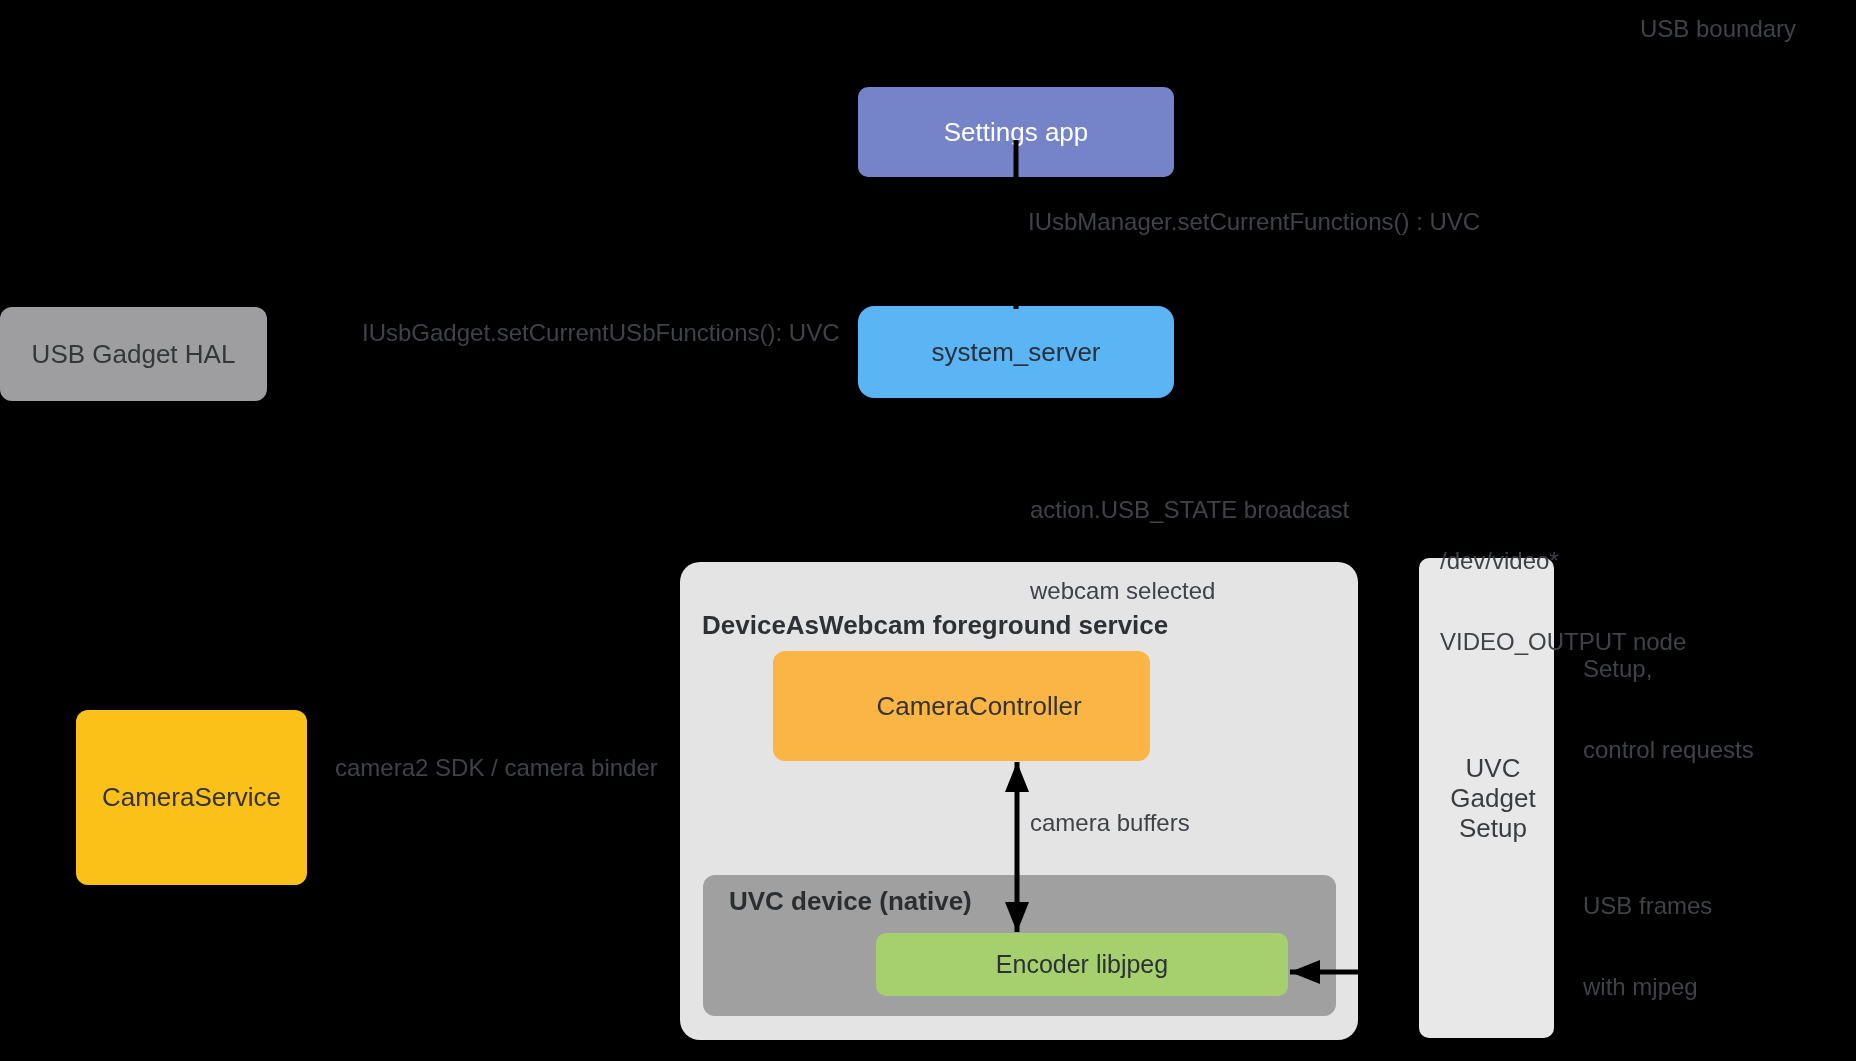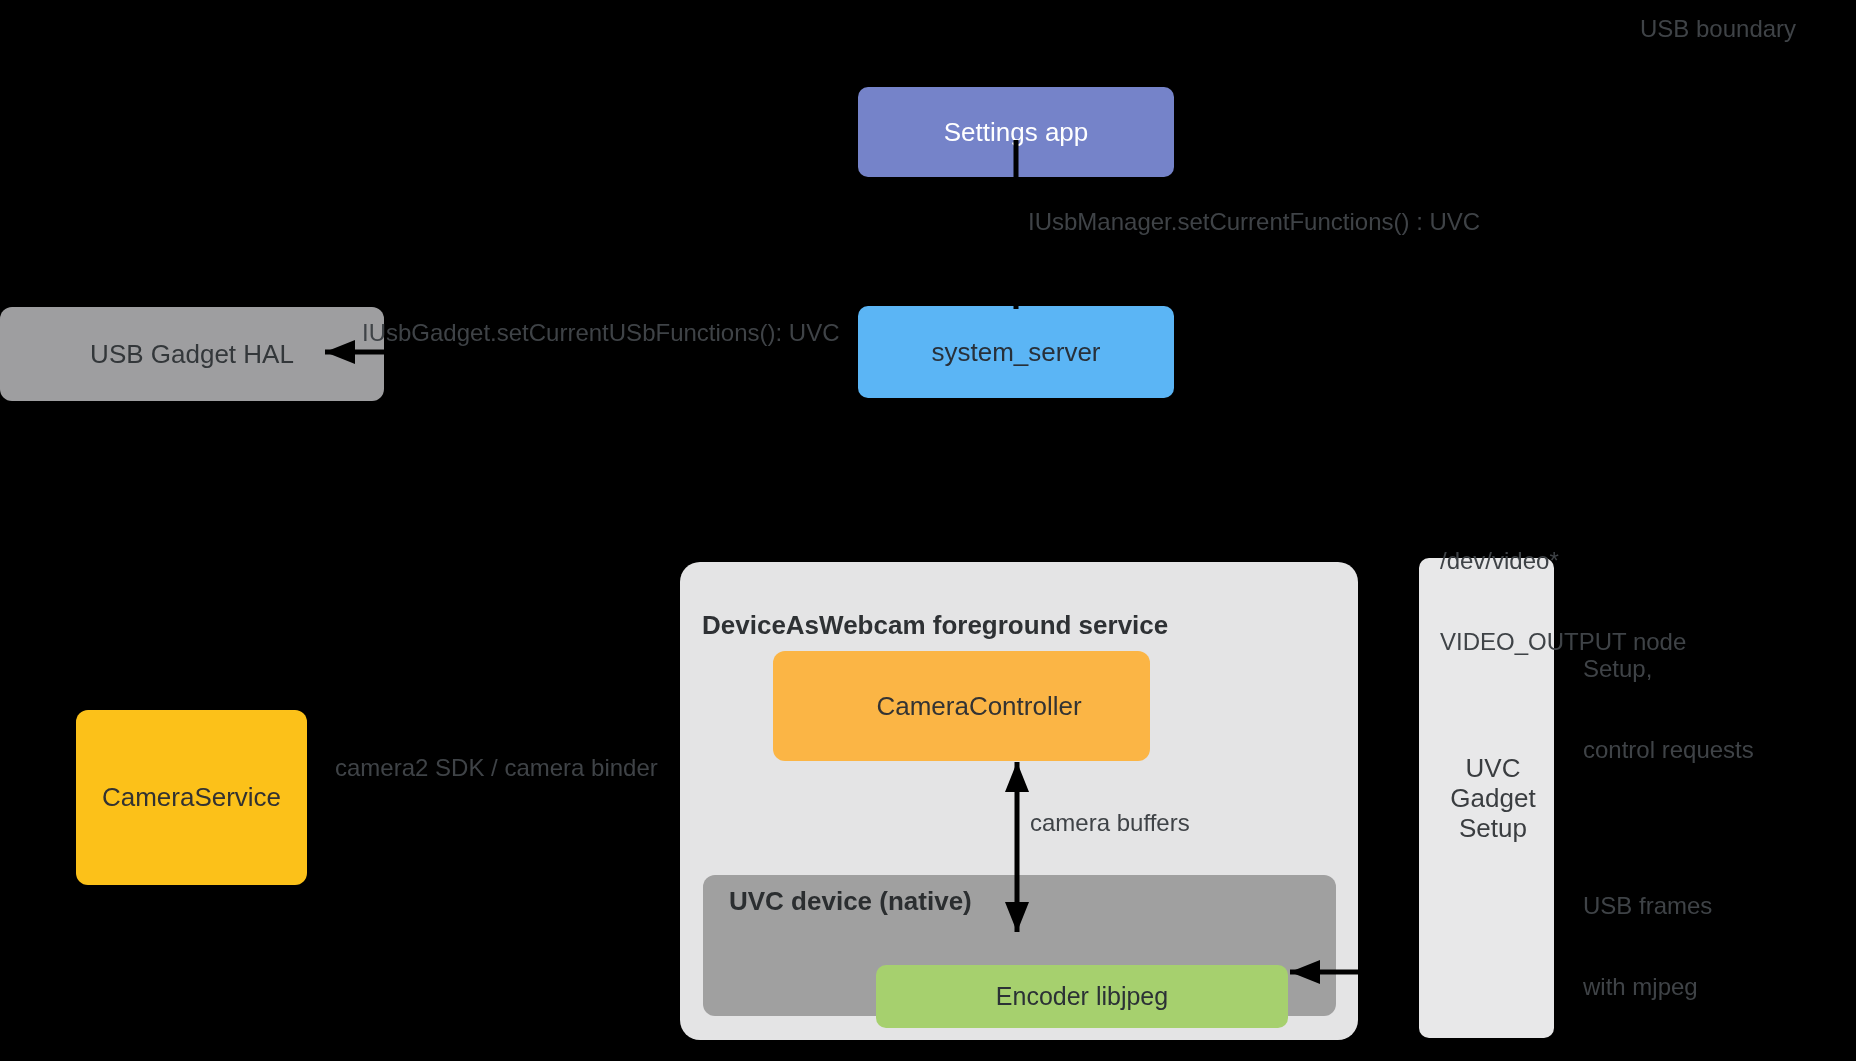--- a/index.html
+++ b/index.html
@@ -12,31 +12,31 @@
     background: #000;
   }
   .node {
     position: absolute;
     display: flex;
     align-items: center;
     justify-content: center;
     box-sizing: border-box;
   }
   #settings-app   { left: 858px;  top: 52px;  width: 316px; height: 90px;  border-radius: 10px; color: #ffffff; font-size: 26px; font-weight: 500; }
-  #usb-gadget-hal { left: 0px;    top: 307px; width: 384px; height: 94px;  border-radius: 12px; color: #33373A; font-size: 26px; }
-  #system-server  { left: 858px;  top: 306px; width: 316px; height: 92px;  border-radius: 10px; color: #283039; font-size: 26px; }
+  #usb-gadget-hal { left: 0px;    top: 307px; width: 267px; height: 94px;  border-radius: 12px; color: #33373A; font-size: 26px; }
+  #system-server  { left: 858px;  top: 306px; width: 316px; height: 92px;  border-radius: 16px; color: #283039; font-size: 26px; }
   #camera-service { left: 76px;   top: 710px; width: 231px; height: 175px; border-radius: 12px; color: #323232; font-size: 26px; }
   #service-box    { left: 680px;  top: 562px; width: 678px; height: 478px; border-radius: 20px; }
   #service-title  { position: absolute; left: 22px; top: 48px; font-size: 26px; font-weight: 700; color: #2E3134; }
   #camera-controller { position: absolute; left: 93px; top: 89px; width: 342px; height: 110px; border-radius: 12px;
                        display: flex; align-items: center; justify-content: center; font-size: 26px; color: #333333; }
   #uvc-native     { position: absolute; left: 23px; top: 313px; width: 633px; height: 141px; border-radius: 12px; }
   #uvc-native-title { position: absolute; left: 26px; top: 11px; font-size: 26px; font-weight: 700; color: #2B2E30; }
   #encoder        { position: absolute; left: 173px; top: 58px; width: 412px; height: 63px; border-radius: 10px;
-                    display: flex; align-items: center; justify-content: center; font-size: 25px; color: #2B3135; margin-top: 32px; }
+                    display: flex; align-items: center; justify-content: center; font-size: 25px; color: #2B3135; }
   #uvc-driver     { left: 1419px; top: 558px; width: 135px; height: 480px; border-radius: 10px;
                     color: #3A3D40; font-size: 26px; line-height: 30px; text-align: center;
                     flex-direction: column; padding-left: 13px; }
   #uvc-driver span { display: block; }
 
   .lbl {
     position: absolute;
     color: #3F4347;
     font-size: 24px;
     line-height: 27px;
@@ -101,20 +101,24 @@
   <div class="node" id="uvc-driver" style="background-color: rgb(232, 232, 233);">
     <span>UVC</span>
     <span>Gadget</span>
     <span>Setup</span>
   </div>
 
   <div class="lbl" id="lbl-usb-boundary">USB boundary</div>
   <div class="lbl" id="lbl-iusbmanager">IUsbManager.setCurrentFunctions() : UVC</div>
   <div class="lbl" id="lbl-iusbgadget">IUsbGadget.setCurrentUSbFunctions(): UVC</div>
 
+  <div class="lbl" id="lbl-usb-state">
+    <span>action.USB_STATE broadcast</span>
+    <span>webcam selected</span>
+  </div>
 
   <div class="lbl" id="lbl-dev-video">
     <span>/dev/video*</span>
     <span>VIDEO_OUTPUT node</span>
   </div>
 
   <div class="lbl" id="lbl-setup">
     <span>Setup,</span>
     <span>control requests</span>
   </div>

